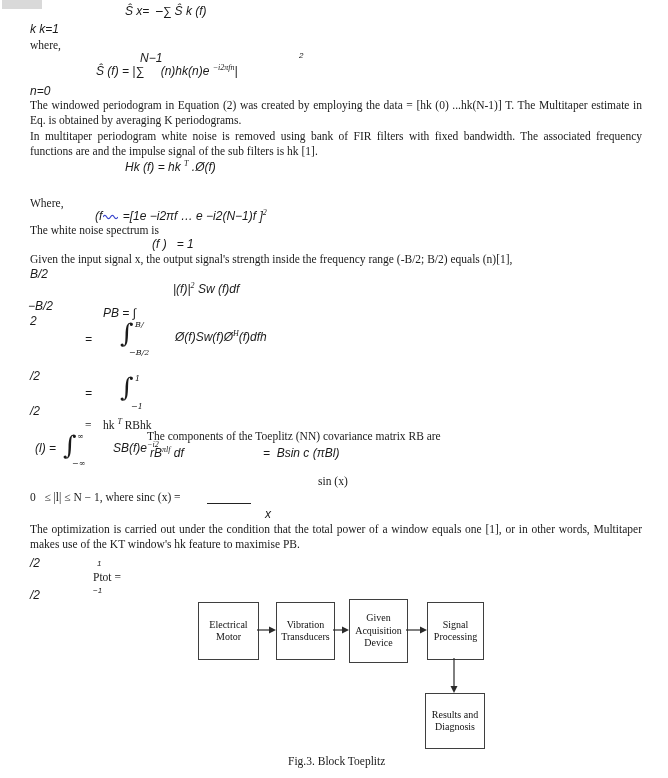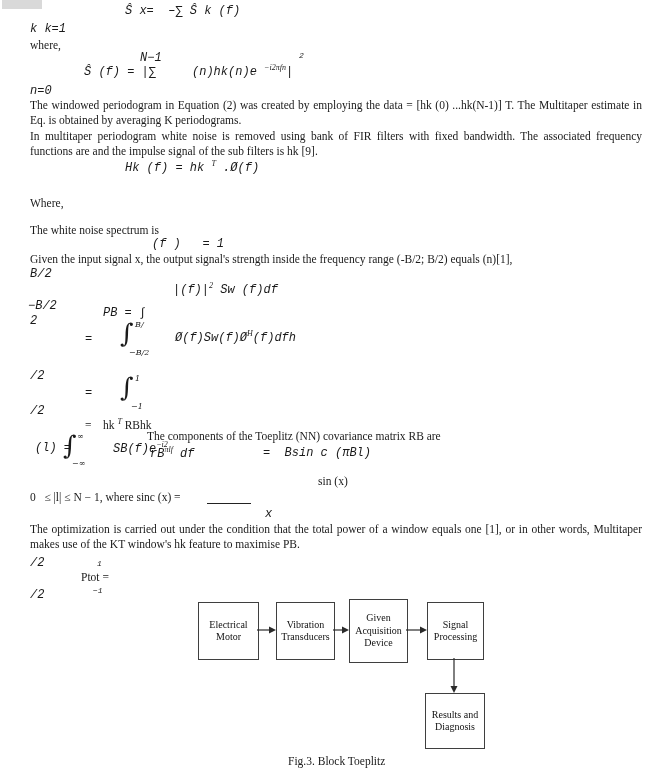--- a/index.html
+++ b/index.html
@@ -1,19 +1,19 @@
 <!DOCTYPE html>
 <html><head>
 <meta charset="utf-8">
 <style>
   html,body{margin:0;padding:0;background:#fff;}
   .page{position:relative;width:668px;height:778px;background:#ffffff;overflow:hidden;
         font-family:"Liberation Serif",serif;color:#1a1a1a;}
   .t{position:absolute;white-space:pre;font-size:11.5px;line-height:14px;}
-  .m{font-style:italic;font-family:Liberation Mono, monospace;font-size:12px;}
+  .m{font-style:italic;font-family:Liberation Sans, sans-serif;font-size:12px;}
   .r{font-style:normal;font-family:"Liberation Serif",serif;}
   .sup{font-size:8px;position:relative;top:-5px;font-style:italic;}
   .par{position:absolute;width:612px;text-align:justify;font-size:11.5px;line-height:15.3px;white-space:normal;}
   .bigint{font-size:26px;line-height:26px;font-family:"DejaVu Serif",serif;font-style:italic;}
   .lim{position:absolute;font-size:8px;font-style:italic;font-family:"DejaVu Serif",serif;white-space:pre;}
   .bar{position:absolute;height:1px;background:#222;}
   .dbox{position:absolute;border:1.5px solid #3f3f3f;display:flex;align-items:center;justify-content:center;
         text-align:center;font-size:10px;line-height:12.5px;color:#111;background:#fff;}
   .arrow{position:absolute;}
   .artifact{position:absolute;background:#d9d9d9;}
@@ -25,30 +25,33 @@
 <div class="page">
 
   <div class="artifact" style="left:2px;top:0;width:40px;height:9px;"></div>
 
   <div class="t m" style="left:125px;top:4px;">Ŝ x=  ‒∑ Ŝ k (f)</div>
   <div class="t m" style="left:30px;top:22px;">k k=1</div>
   <div class="t r" style="left:30px;top:38px;">where,</div>
 
   <div class="t m" style="left:140px;top:51px;">N−1</div>
   <div class="t m" style="left:299px;top:49px;font-size:8px;">2</div>
-  <div class="t" style="left:84px;top:64px;"><span class="m">Ŝ (f) = |∑     (n)hk(n)e </span><span class="sup">−i2πfn</span><span class="m">|</span></div>
+  <div class="t" style="left:96px;top:64px;"><span class="m">Ŝ (f) = |∑     (n)hk(n)e </span><span class="sup">−i2πfn</span><span class="m">|</span></div>
   <div class="t m" style="left:30px;top:84px;">n=0</div>
 
   <div class="par" style="left:30px;top:98px;">The windowed periodogram in Equation (2) was created by employing the data = [hk (0) ...hk(N-1)] T. The Multitaper estimate in Eq. is obtained by averaging K periodograms.</div>
-  <div class="par" style="left:30px;top:129px;">In multitaper periodogram white noise is removed using bank of FIR filters with fixed bandwidth. The associated frequency functions are and the impulse signal of the sub filters is hk [9].</div>
+  <div class="par" style="left:30px;top:129px;">In multitaper periodogram white noise is removed using bank of FIR filters with fixed bandwidth. The associated frequency functions are and the impulse signal of the sub filters is hk [1].</div>
 
   <div class="t" style="left:125px;top:160px;"><span class="m">Hk (f) = hk </span><span class="sup">T</span><span class="m"> .Ø(f)</span></div>
 
   <div class="t r" style="left:30px;top:196px;">Where,</div>
 
+  <div class="t" style="left:95px;top:209px;"><span class="m">(f</span><svg class="squig" width="15" height="7" viewBox="0 0 15 7">
+        <path d="M0 4 Q1.8 0.8 3.7 4 T7.5 4 T11.2 4 T15 4" fill="none" stroke="#3a46cc" stroke-width="1.2"></path>
+      </svg><span class="m"> =[1e −i2πf … e −i2(N−1)f ]</span><span class="sup">2</span></div>
 
   <div class="t r" style="left:30px;top:223px;">The white noise spectrum is</div>
   <div class="t m" style="left:152px;top:237px;">(f )   = 1</div>
   <div class="t r" style="left:30px;top:252px;">Given the input signal x, the output signal's strength inside the frequency range (-B/2; B/2) equals (n)[1],</div>
   <div class="t m" style="left:30px;top:267px;">B/2</div>
 
   <div class="t m" style="left:103px;top:282px;margin-top:24px;">PB = ∫</div>
   <div class="t" style="left:173px;top:282px;"><span class="m">|(f)|</span><span class="sup">2</span><span class="m"> Sw (f)df</span></div>
 
   <div class="t m" style="left:28px;top:299px;">−B/2</div>
@@ -88,21 +91,21 @@
 
   <div class="t r" style="left:318px;top:474px;">sin (x)</div>
   <div class="t r" style="left:30px;top:490px;text-align:center;">0   ≤ |l| ≤ N − 1, where sinc (x) = </div>
   <div class="bar" style="left:207px;top:503px;width:44px;"></div>
   <div class="t m" style="left:265px;top:507px;">x</div>
 
   <div class="par" style="left:30px;top:522px;">The optimization is carried out under the condition that the total power of a window equals one [1], or in other words, Multitaper makes use of the KT window's hk feature to maximise PB.</div>
 
   <div class="t m" style="left:30px;top:556px;">/2</div>
   <div class="t m" style="left:97px;top:557px;font-size:8px;">1</div>
-  <div class="t r" style="left:81px;top:570px;text-align:right;">Ptot =</div>
+  <div class="t r" style="left:93px;top:570px;text-align:right;">Ptot =</div>
   <div class="t m" style="left:93px;top:584px;font-size:8px;">−1</div>
   <div class="t m" style="left:30px;top:588px;">/2</div>
 
   <div class="dbox" style="left:198px;top:602px;width:59px;height:56px;">
       <span>Electrical Motor</span>
     </div>
   <div class="dbox" style="left:276px;top:602px;width:57px;height:56px;">
       <span>Vibration Transducers</span>
     </div>
   <div class="dbox" style="left:349px;top:599px;width:57px;height:62px;">

